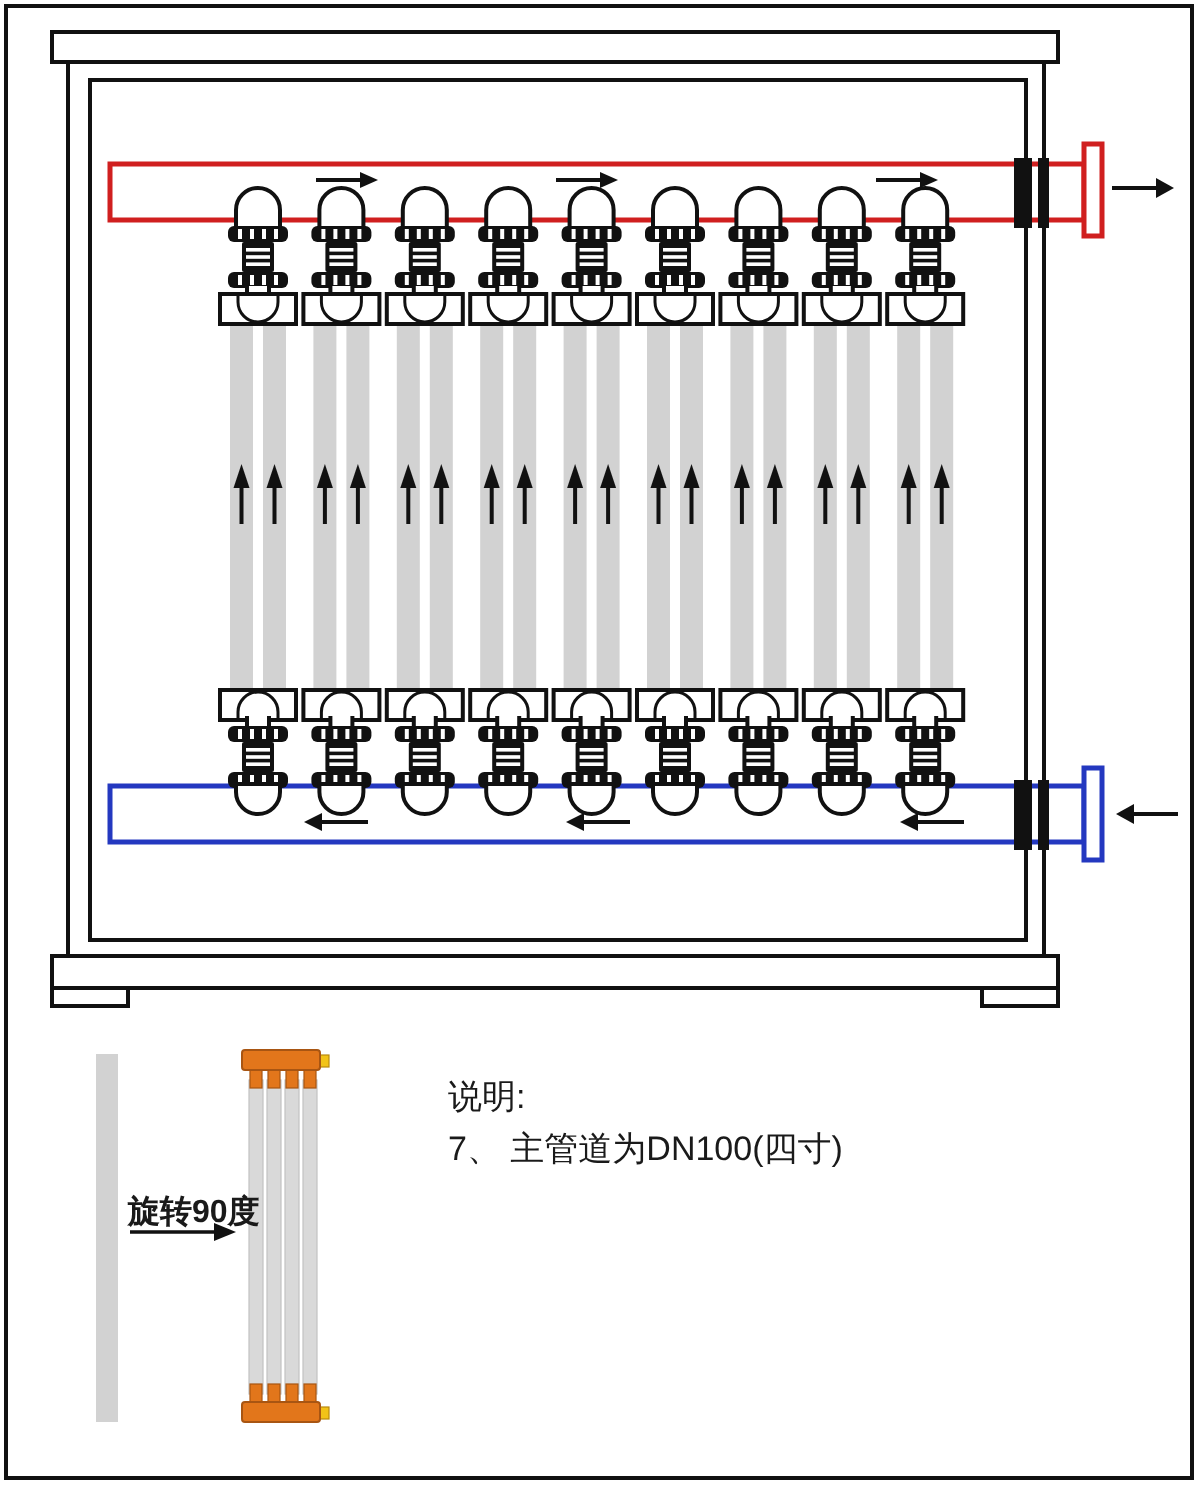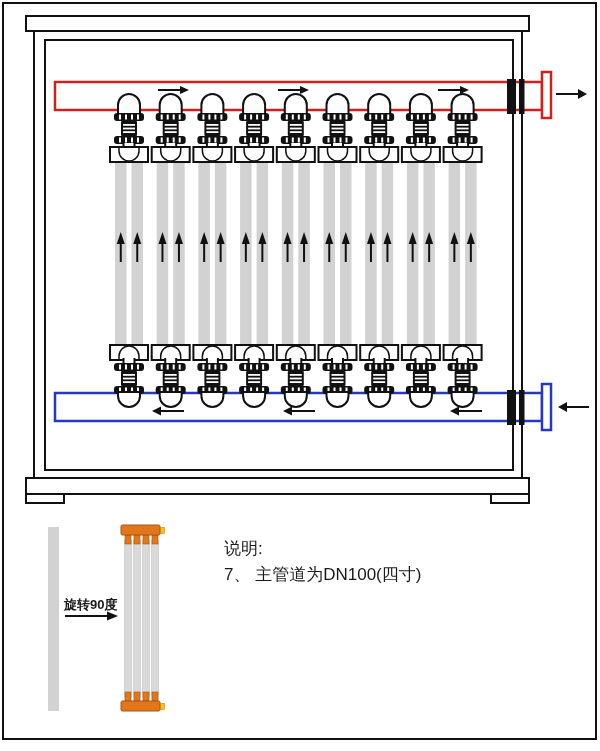--- a/index.html
+++ b/index.html
@@ -27,21 +27,21 @@
   .ashaft{stroke:var(--c-line);stroke-width:2;fill:none;}
   .ashaft-thin{stroke:var(--c-line);stroke-width:1.8;fill:none;}
   .cap{fill:var(--c-orange);stroke:var(--c-orange-dk);stroke-width:1;}
   .tab{fill:var(--c-orange);stroke:var(--c-orange-dk);stroke-width:0.6;}
   .nub{fill:var(--c-yellow);stroke:#b98a0e;stroke-width:0.6;}
   .el-tube{fill:var(--c-gray-lt);stroke:#c2c2c2;stroke-width:0.6;}
   .sidebar{fill:var(--c-gray);}
   
   .note-block{position:absolute;left:192px;top:536px;width:390px;
               font-size:17px;line-height:25.5px;color:#1a1a1a;white-space:nowrap;margin-left:32px;}
-  .rotate-label{position:absolute;left:64px;top:596px;font-size:13px;font-weight:600;color:#1a1a1a;}
+  .rotate-label{position:absolute;left:64px;top:596px;font-size:16px;font-weight:600;color:#1a1a1a;}
 </style>
 </head>
 <body>
 
 <div class="canvas">
 <svg width="600" height="751" viewBox="0 0 600 751">
 
   <defs>
 
     <g id="heater-unit">

